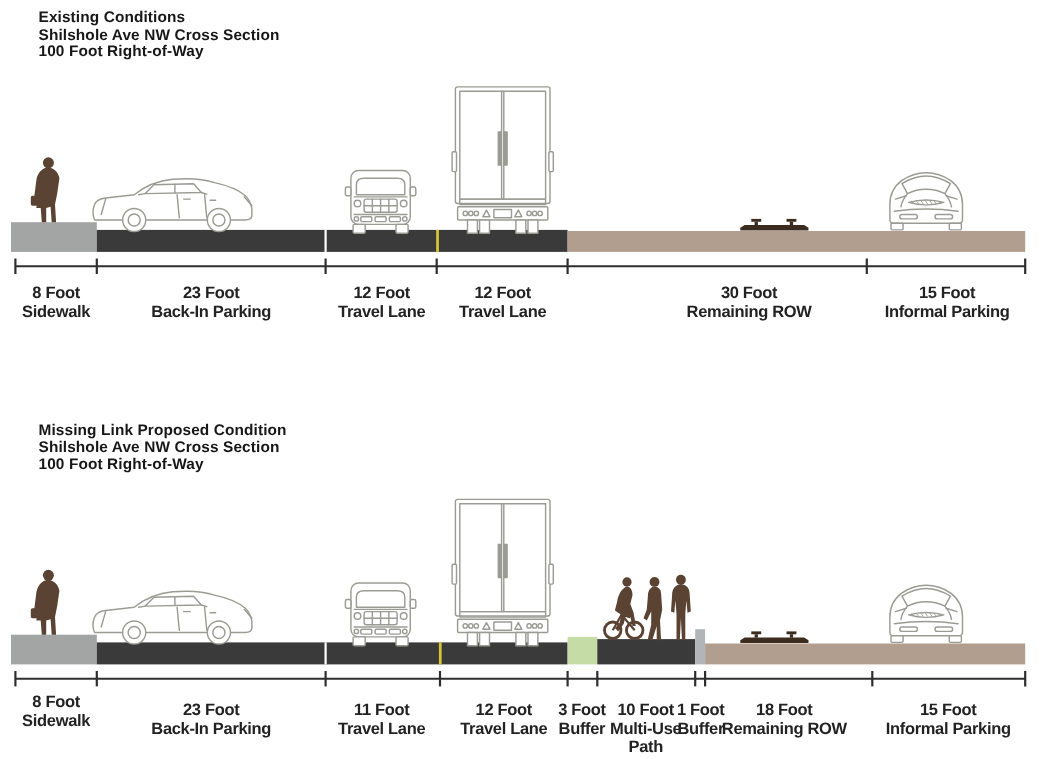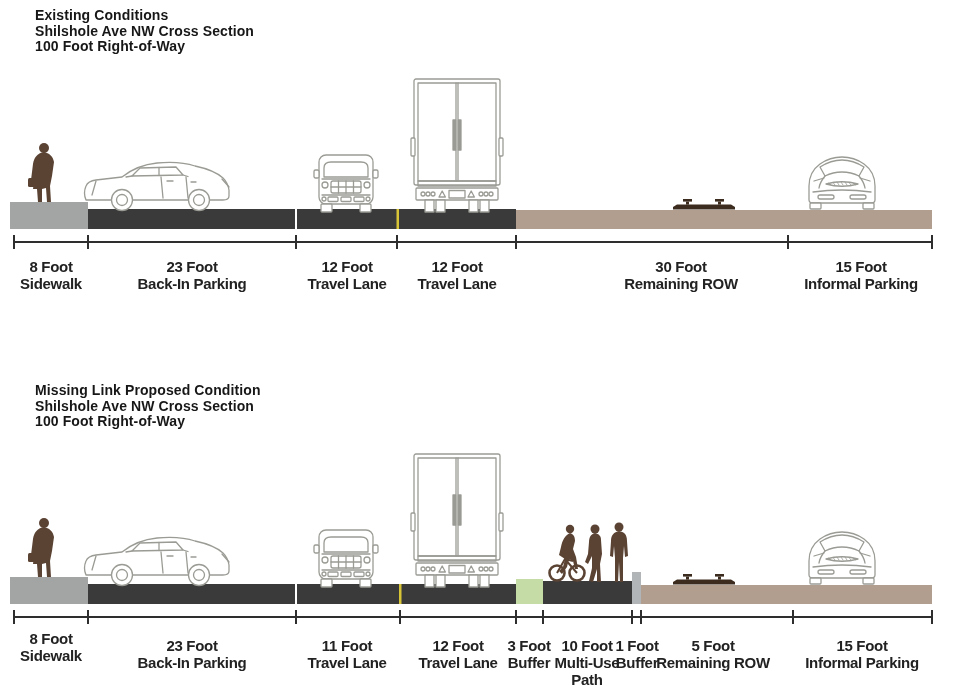--- a/index.html
+++ b/index.html
@@ -259,21 +259,21 @@
       <div class="seg-label" style="left:587px;top:262px">
         <span>10 Foot</span>
           <span>Multi-Use</span>
           <span>Path</span>
       </div>
       <div class="seg-label" style="left:637px;top:262px">
         <span>1 Foot</span>
           <span>Buffer</span>
       </div>
       <div class="seg-label" style="left:713px;top:262px">
-        <span>5 Foot</span>
+        <span>18 Foot</span>
           <span>Remaining ROW</span>
       </div>
       <div class="seg-label" style="left:862px;top:262px">
         <span>15 Foot</span>
           <span>Informal Parking</span>
       </div>
     </div>
   </section>
 </div>
 

